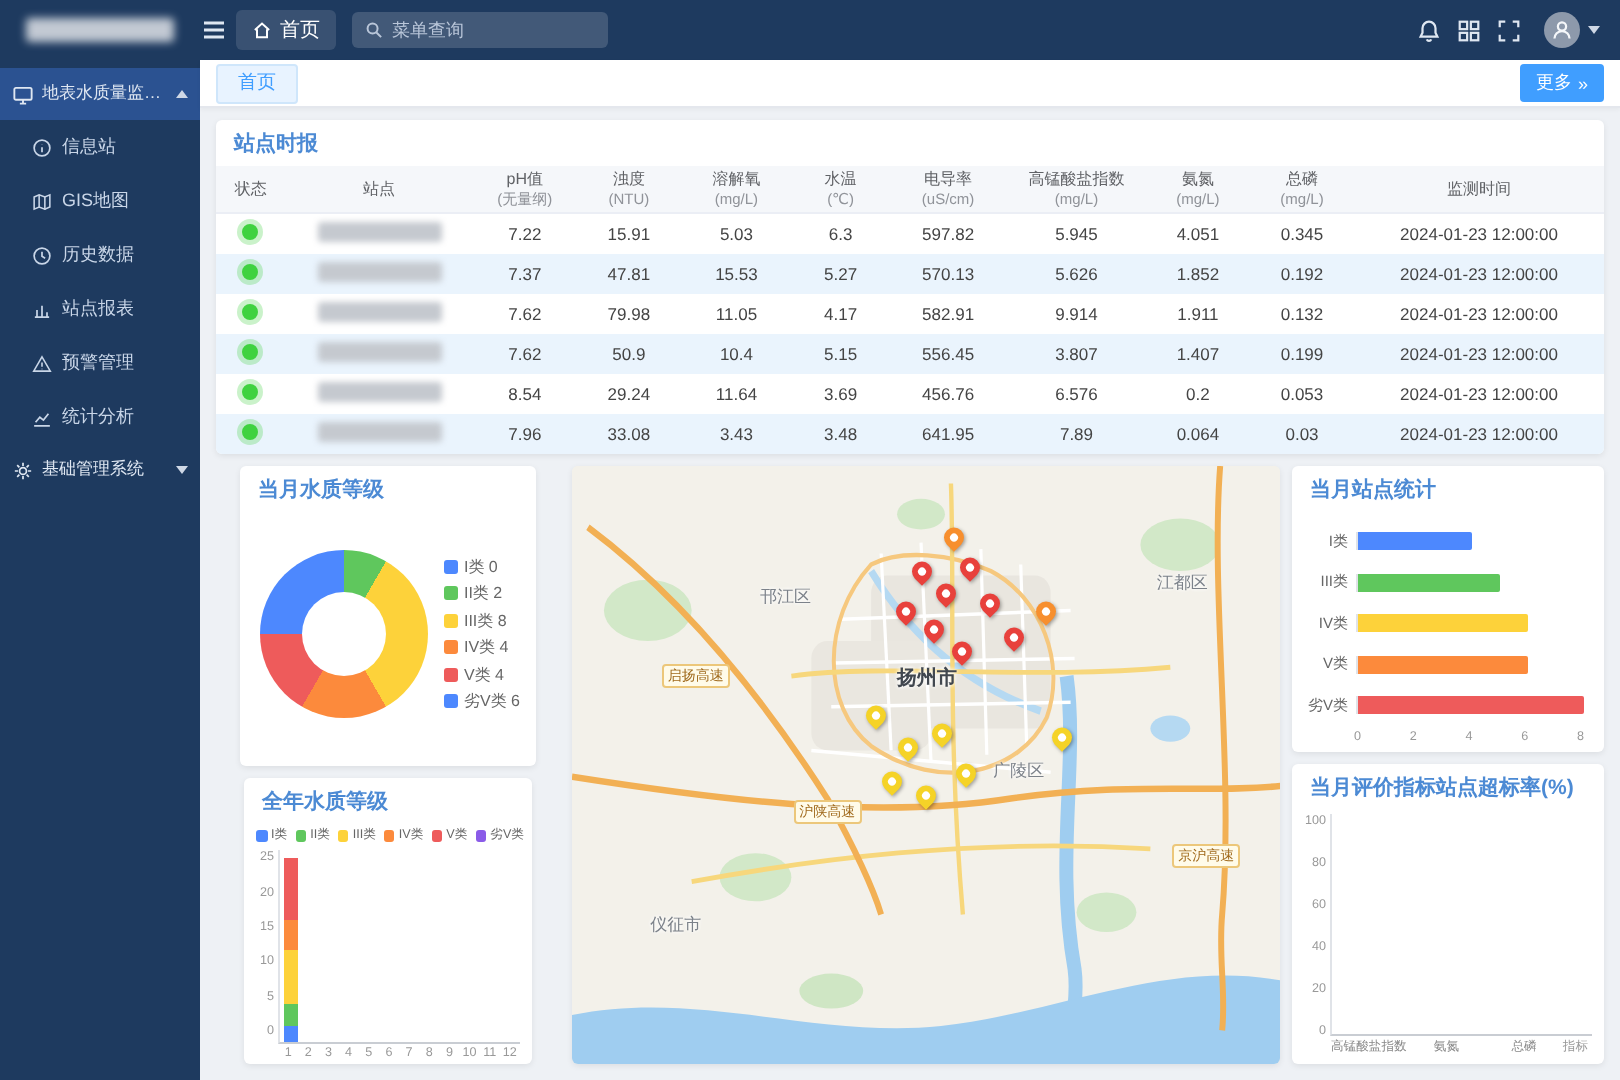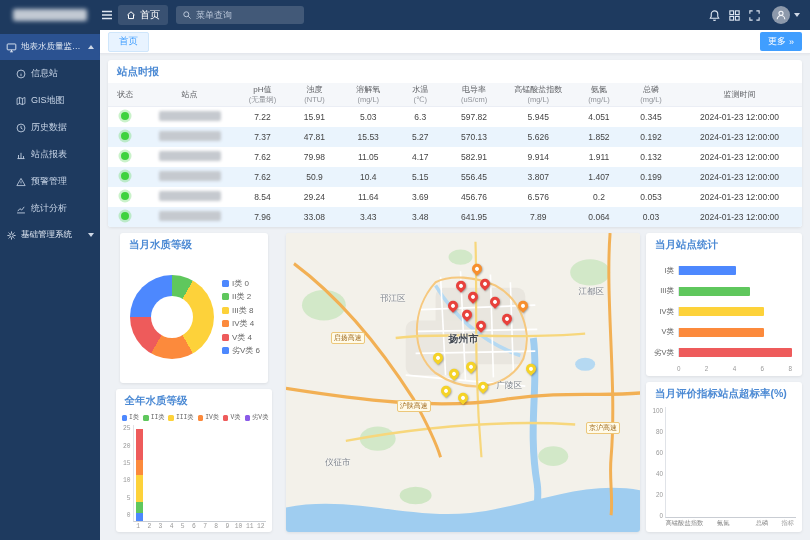--- a/index.html
+++ b/index.html
@@ -64,21 +64,21 @@
   
   .p-month { flex:1.05; display:flex; flex-direction:column; min-height:0; }
   .donut-body { flex:1; display:flex; align-items:center; gap:8px; padding:0 8px 6px 10px; }
   .donut { width:84px; height:84px; border-radius:50%; position:relative; flex:0 0 auto; }
   .donut::after { content:""; position:absolute; inset:21px; background:#fff; border-radius:50%; }
   .lgd { display:flex; flex-direction:column; gap:2.5px; font-size:8px; color:#666; }
   .lgd-item { display:flex; align-items:center; gap:3px; white-space:nowrap; }
   .sq { display:inline-block; width:7px; height:7px; border-radius:1.5px; flex:0 0 auto; }
 
   
-  .p-year { flex:1; display:flex; flex-direction:column; min-height:0;font-family:Liberation Mono, monospace; }
+  .p-year { flex:1; display:flex; flex-direction:column; min-height:0; }
   .yr-legend { display:flex; gap:4px; font-size:6.3px; color:#666; padding:1px 4px 0 6px; flex-wrap:nowrap; }
   .yr-legend .lgd-item { gap:2px; }
   .yr-legend .sq { width:5.5px; height:5.5px; }
   .yr-chart { flex:1; display:flex; padding:3px 6px 2px 2px; min-height:0; }
   .yr-y { display:flex; flex-direction:column; justify-content:space-between; align-items:flex-end; width:15px; font-size:6.3px; color:#999; padding:0 2px 11px 0; }
   .yr-main { flex:1; display:flex; flex-direction:column; }
   .yr-cols { flex:1; display:flex; border-left:1px solid #e0e3e8; border-bottom:1px solid #c9cdd3; }
   .yr-col { flex:1; display:flex; align-items:flex-end; justify-content:center; }
   .stack { width:7px; display:flex; flex-direction:column; justify-content:flex-end; height:100%; }
   .yr-x { display:flex; }

